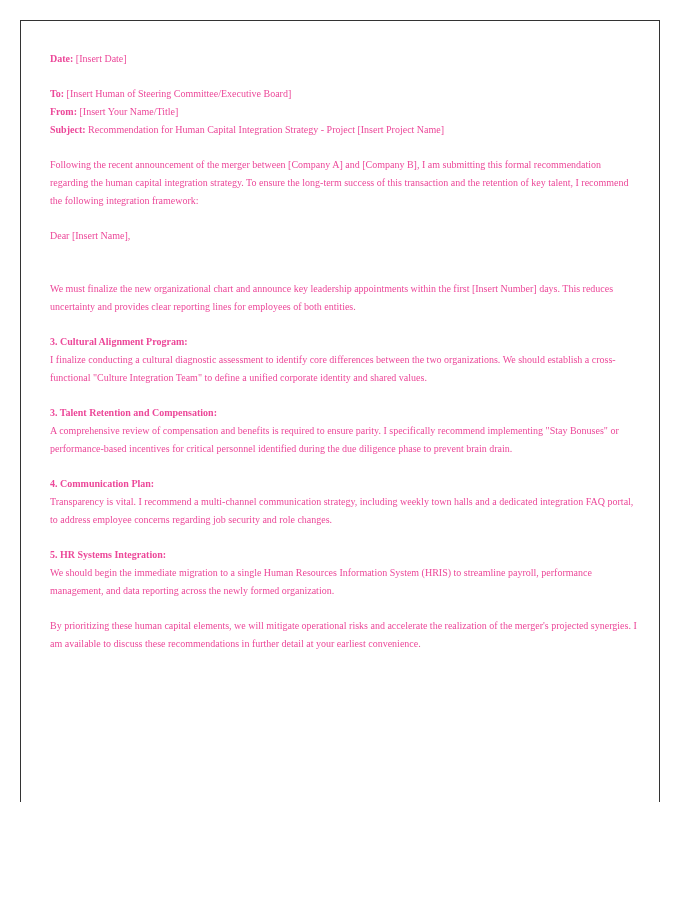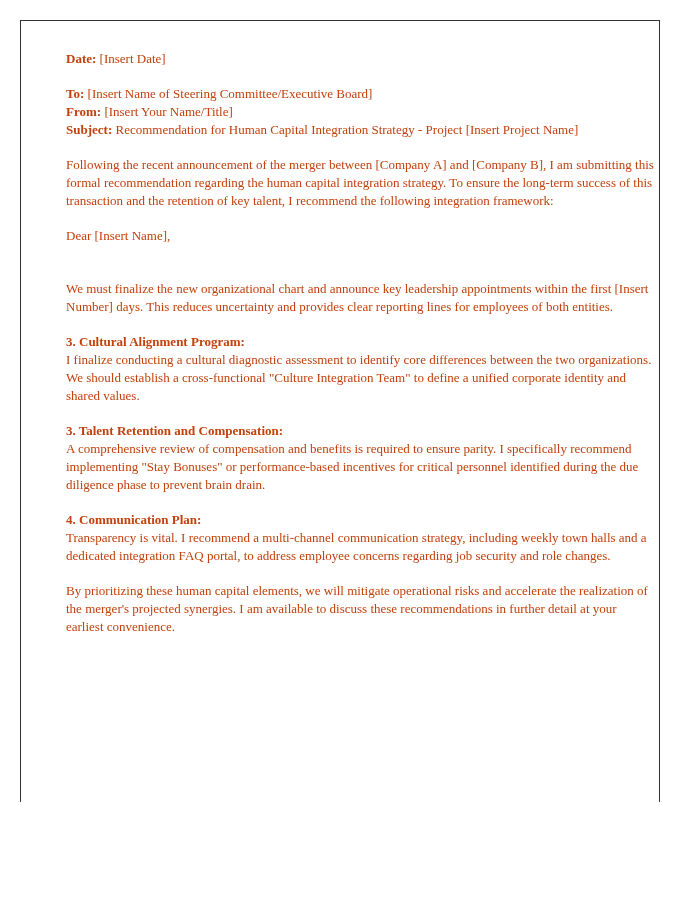--- a/index.html
+++ b/index.html
@@ -3,39 +3,40 @@
   <meta charset="utf-8">
   <style>
     html, body { margin: 0; padding: 0; background: #ffffff; }
     body { width: 700px; height: 900px; position: relative; overflow: hidden; }
     .page {
       position: absolute; left: 20px; top: 20px; width: 640px; height: 782px;
       border-left: 1px solid #333; border-right: 1px solid #333; border-top: 1px solid #333;
       box-sizing: border-box;
     }
     .content {
-      position: absolute; left: 45px; top: 29px; width: 590px;
-      font-family: "Liberation Serif", serif; font-size: 13px; line-height: 18px; color: #c2410c;
+      position: absolute; left: 29px; top: 29px; width: 590px;
+      font-family: "Liberation Serif", serif; font-size: 10px; line-height: 18px; color: #ec4899;
     }
     p { margin: 0 0 17px 0; }
     b { font-weight: bold; }
     .hdr { margin-bottom: 17px; }
   </style>
 </head>
 <body>
 
 <div class="page">
   <div class="content">
     <p><b>Date:</b> <span>[Insert Date]</span></p>
     <div class="hdr">
-      <div><b>To:</b> <span>[Insert Name of Steering Committee/Executive Board]</span></div>
+      <div><b>To:</b> <span>[Insert Human of Steering Committee/Executive Board]</span></div>
       <div><b>From:</b> <span>[Insert Your Name/Title]</span></div>
       <div><b>Subject:</b> <span>Recommendation for Human Capital Integration Strategy - Project [Insert Project Name]</span></div>
     </div>
     <p>Following the recent announcement of the merger between [Company A] and [Company B], I am submitting this formal recommendation regarding the human capital integration strategy. To ensure the long-term success of this transaction and the retention of key talent, I recommend the following integration framework:</p>
     <p>Dear [Insert Name],</p>
     <p><br><span>We must finalize the new organizational chart and announce key leadership appointments within the first [Insert Number] days. This reduces uncertainty and provides clear reporting lines for employees of both entities.</span></p>
     <p><b>3. Cultural Alignment Program:</b><br><span>I finalize conducting a cultural diagnostic assessment to identify core differences between the two organizations. We should establish a cross-functional "Culture Integration Team" to define a unified corporate identity and shared values.</span></p>
     <p><b>3. Talent Retention and Compensation:</b><br><span>A comprehensive review of compensation and benefits is required to ensure parity. I specifically recommend implementing "Stay Bonuses" or performance-based incentives for critical personnel identified during the due diligence phase to prevent brain drain.</span></p>
     <p><b>4. Communication Plan:</b><br><span>Transparency is vital. I recommend a multi-channel communication strategy, including weekly town halls and a dedicated integration FAQ portal, to address employee concerns regarding job security and role changes.</span></p>
+    <p><b>5. HR Systems Integration:</b><br><span>We should begin the immediate migration to a single Human Resources Information System (HRIS) to streamline payroll, performance management, and data reporting across the newly formed organization.</span></p>
     <p>By prioritizing these human capital elements, we will mitigate operational risks and accelerate the realization of the merger's projected synergies. I am available to discuss these recommendations in further detail at your earliest convenience.</p>
   </div>
 </div>
 
 </body></html>

